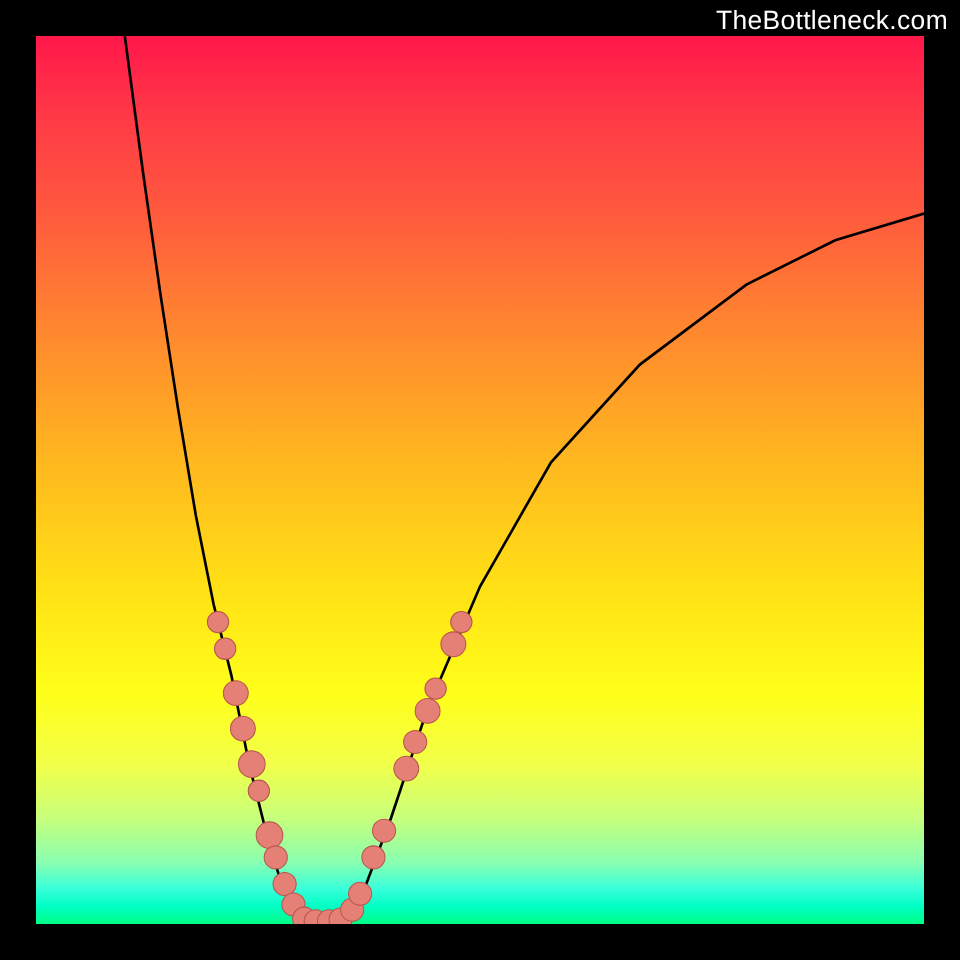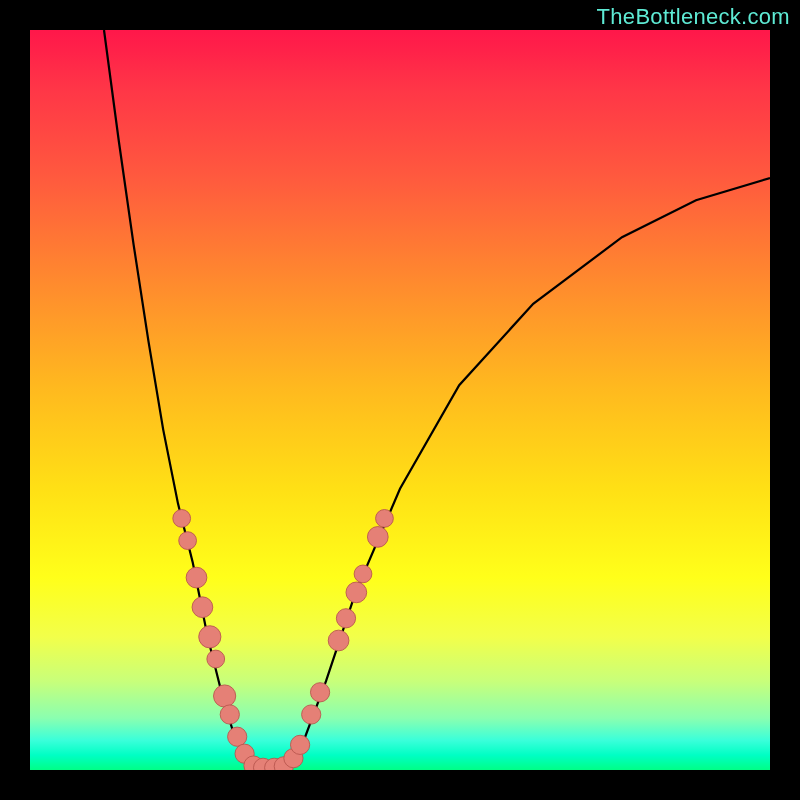--- a/index.html
+++ b/index.html
@@ -43,21 +43,21 @@
     position: absolute;
     left: 0;
     top: 0;
     width: 740px;
     height: 740px;
   }
   .watermark {
     position: absolute;
     top: 4px;
     right: 10px;
-    color: #5eead4;
+    color: #ffffff;
     font-size: 22px;
     letter-spacing: 0.3px;
   }
 </style>
 </head>
 <body>
 
 <div class="frame">
   <div class="watermark">TheBottleneck.com</div>
   <div class="plot">

